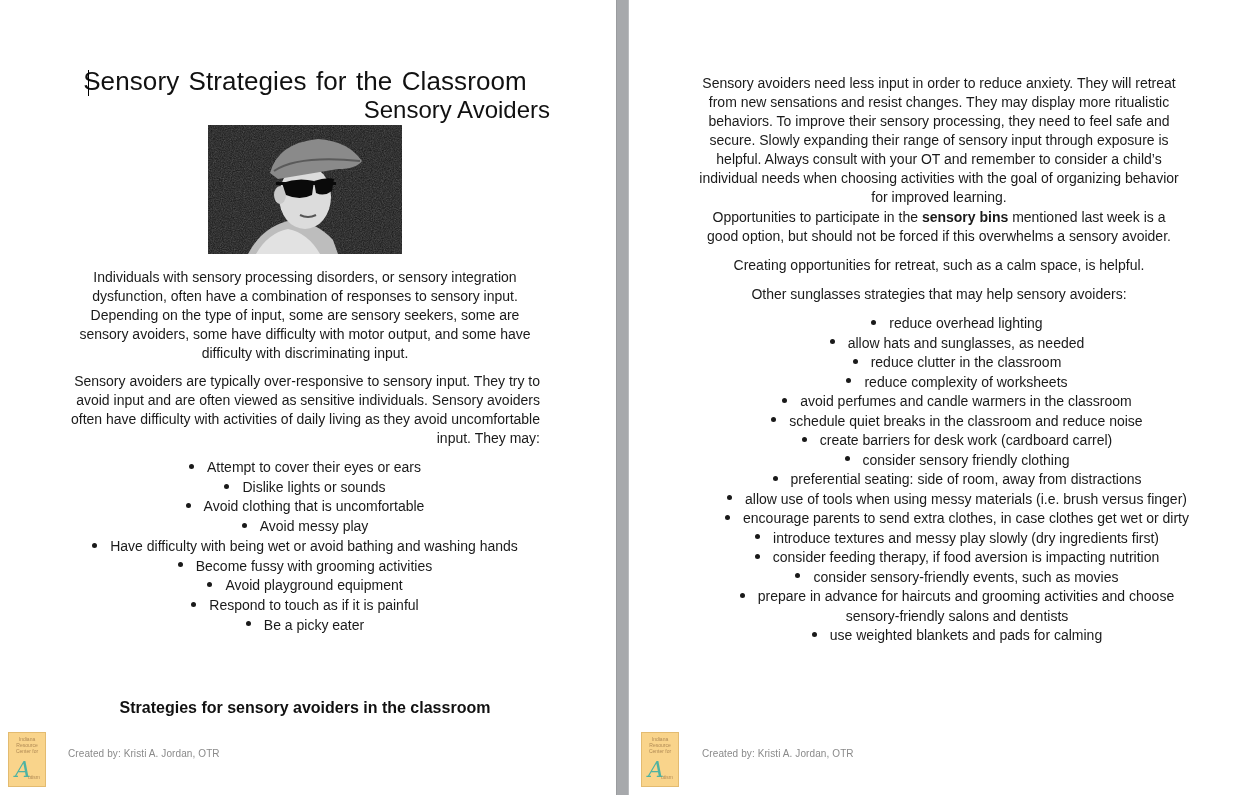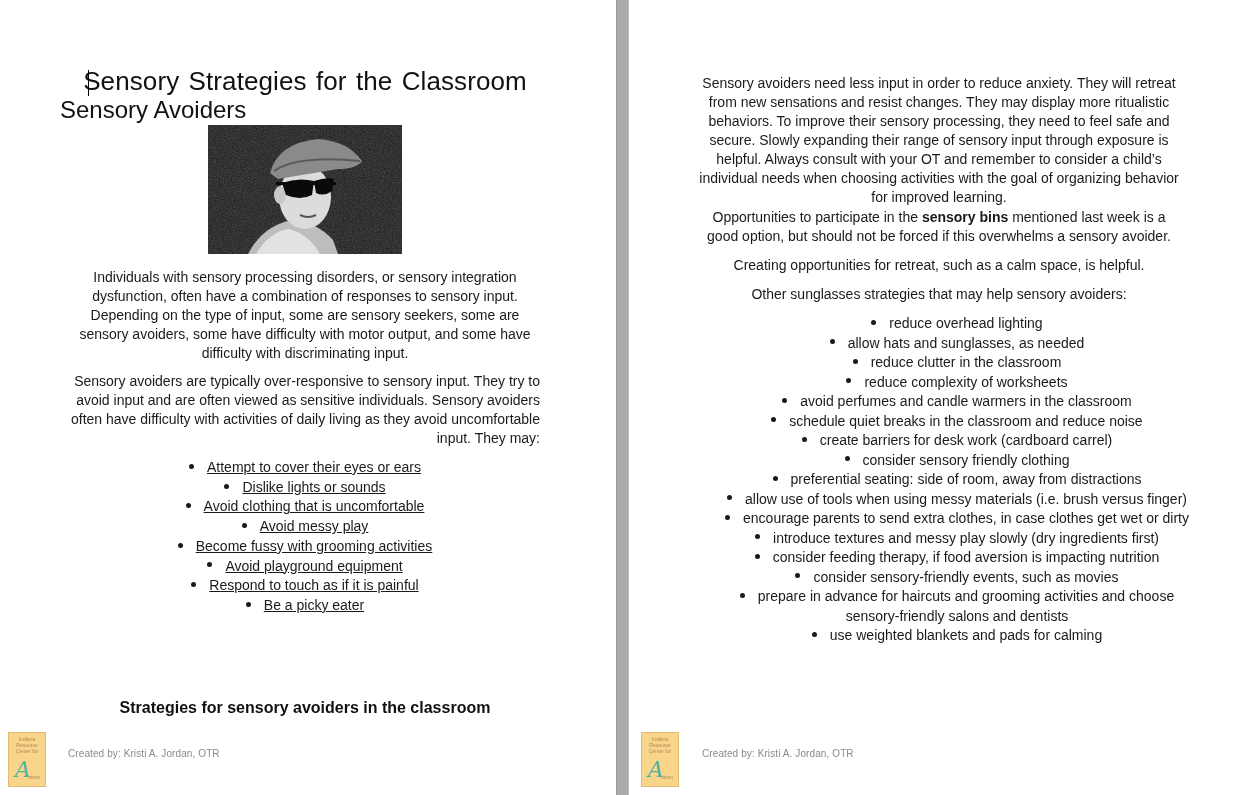--- a/index.html
+++ b/index.html
@@ -56,21 +56,21 @@
       top: 70px;
       width: 1px;
       height: 26px;
       background: #000;
     }
     .subtitle {
       position: absolute;
       left: 60px;
       top: 96px;
       width: 490px;
-      text-align: left;
+      text-align: right;
       font-size: 24px;
       line-height: 28px;
       color: #111;
     }
     .photo {
       position: absolute;
       left: 208px;
       top: 125px;
       width: 194px;
       height: 129px;
@@ -107,21 +107,21 @@
       display: inline-block;
       width: 5px;
       height: 5px;
       border-radius: 50%;
       background: #1a1a1a;
       vertical-align: middle;
       margin-right: 13px;
       position: relative;
       top: -2px;
     }
-    .bullets-left { left: 70px; top: 458px; width: 470px; text-decoration: underline; }
+    .bullets-left { left: 70px; top: 458px; width: 470px; }
 
     .section-heading {
       position: absolute;
       left: 60px;
       top: 698px;
       width: 490px;
       text-align: center;
       font-size: 16px;
       font-weight: bold;
       line-height: 20px;
@@ -223,20 +223,21 @@
     </div>
 
     <p class="body-text p-left-1">Individuals with sensory processing disorders, or sensory integration dysfunction, often have a combination of responses to sensory input. Depending on the type of input, some are sensory seekers, some are sensory avoiders, some have difficulty with motor output, and some have difficulty with discriminating input.</p>
     <p class="body-text p-left-2">Sensory avoiders are typically over-responsive to sensory input.  They try to avoid input and are often viewed as sensitive individuals.  Sensory avoiders often have difficulty with activities of daily living as they avoid uncomfortable input.  They may:</p>
 
     <ul class="bullets bullets-left">
       <li><span class="bullet"></span><span>Attempt to cover their eyes or ears</span></li>
       <li><span class="bullet"></span><span>Dislike lights or sounds</span></li>
       <li><span class="bullet"></span><span>Avoid clothing that is uncomfortable</span></li>
       <li><span class="bullet"></span><span>Avoid messy play</span></li>
+      <li><span class="bullet"></span><span>Have difficulty with being wet or avoid bathing and washing hands</span></li>
       <li><span class="bullet"></span><span>Become fussy with grooming activities</span></li>
       <li><span class="bullet"></span><span>Avoid playground equipment</span></li>
       <li><span class="bullet"></span><span>Respond to touch as if it is painful</span></li>
       <li><span class="bullet"></span><span>Be a picky eater</span></li>
     </ul>
 
     <div class="section-heading">Strategies for sensory avoiders in the classroom</div>
 
     <div class="footer-logo logo-left">
       <span>Indiana Resource Center for</span>

